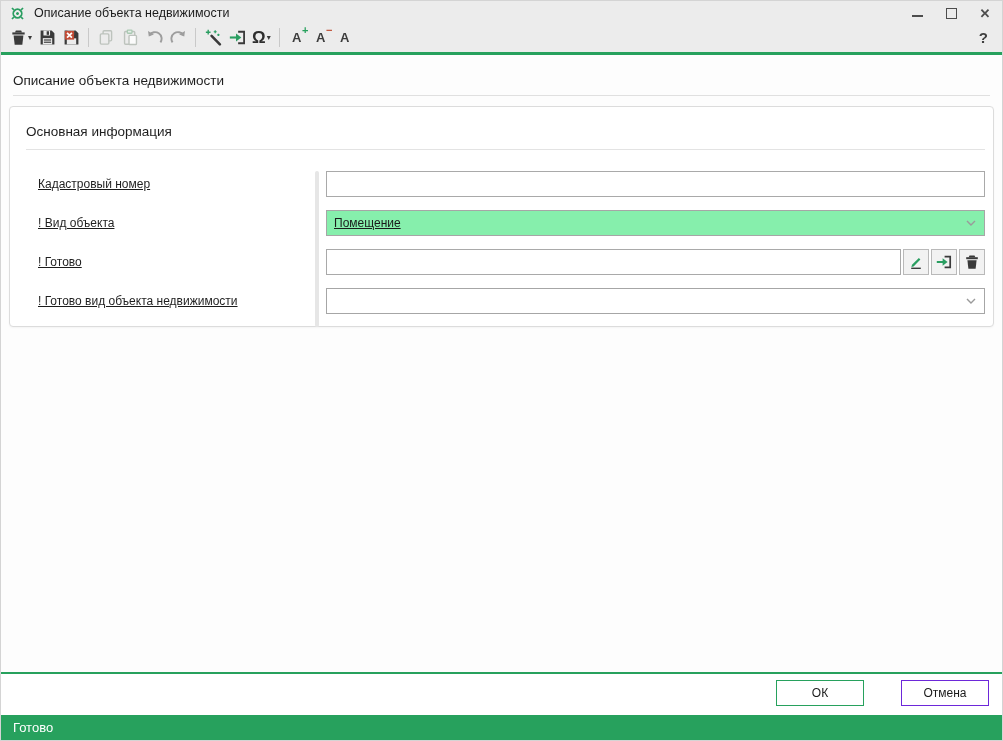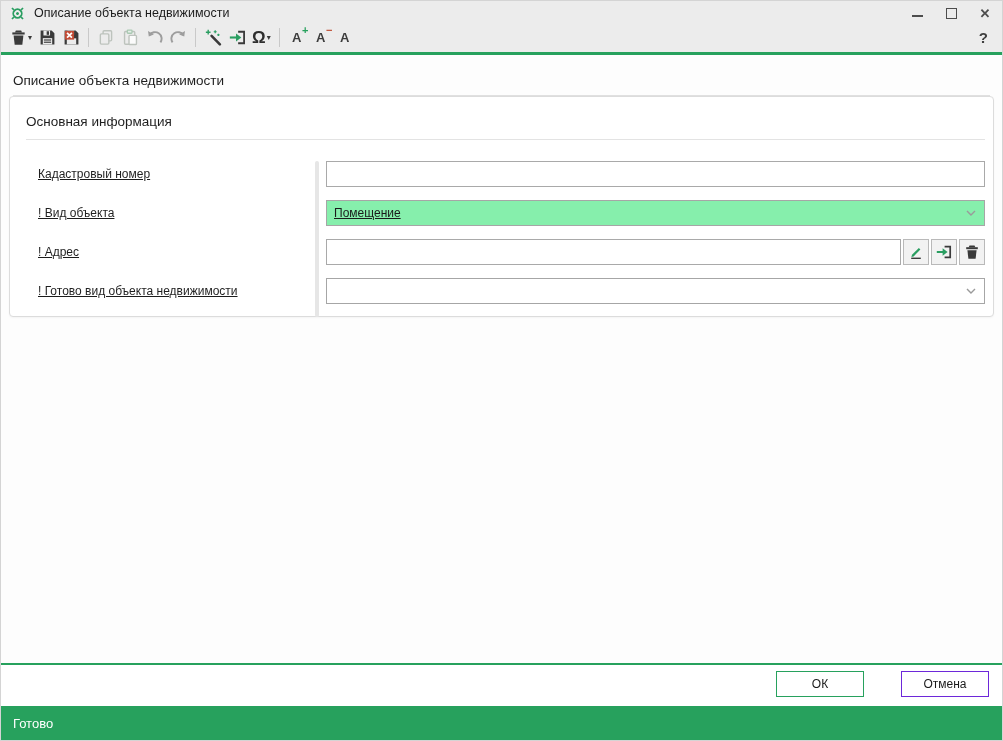--- a/index.html
+++ b/index.html
@@ -47,21 +47,21 @@
     background:transparent; border:none; cursor:pointer; padding:0 8px;
   }
   .accent-line { height:3px; background:#27a15d; flex:0 0 auto; }
 
   
   .content { flex:1 1 auto; background:#fdfdfd; overflow:hidden; }
   .page-heading { font-size:13.5px; color:#1f1f1f; margin:18px 12px 7px 12px; }
   .page-hairline { height:1px; background:#e0e0e0; margin:0 12px; }
 
   .panel {
-    margin:0 8px 0 8px; background:#ffffff; border:1px solid #dcdcdc;
+    margin:10px 8px 0 8px; background:#ffffff; border:1px solid #dcdcdc;
     border-radius:4px; box-shadow:0 1px 2px rgba(0,0,0,0.04);
     padding:16px 8px 8px 16px; height:221px;
   }
   .panel-heading { font-size:13.5px; color:#1f1f1f; margin:1px 0 10px 0; }
   .panel-hairline { height:1px; background:#e3e3e3; margin-bottom:21px; }
 
   .form { display:flex;text-decoration:underline; }
   .labels-col { width:289px; flex:0 0 auto; }
   .form-divider { width:4px; background:#e6e6e6; flex:0 0 auto; border-radius:2px; }
   .fields-col { flex:1 1 auto; margin-left:7px; }
@@ -94,21 +94,21 @@
     justify-content:flex-end; align-items:center; padding:0 13px 4px 0;gap:27px;
   }
   .btn {
     width:88px; height:26px; background:#ffffff; font-family:inherit;
     font-size:12px; color:#1b1b1b; cursor:pointer;
   }
   .btn-ok { border:1px solid #27a15d; margin-right:10px; }
   .btn-cancel { border:1px solid #6d28d9; }
 
   .statusbar {
-    flex:0 0 auto; height:34px; background:#27a15d; display:flex; align-items:center;
+    flex:0 0 auto; height:25px; background:#27a15d; display:flex; align-items:center;
     padding-left:12px;
   }
   .status-text { color:#ffffff; font-size:13px; }
 </style>
 </head>
 <body>
 
 <div class="window">
 
   <div class="titlebar">
@@ -238,21 +238,21 @@
 
       <div class="form">
         <div class="labels-col">
           <div class="label-cell">
             <span>Кадастровый номер</span>
           </div>
           <div class="label-cell">
             <span>! Вид объекта</span>
           </div>
           <div class="label-cell">
-            <span>! Адрес</span>
+            <span>! Готово</span>
           </div>
           <div class="label-cell">
             <span>! Готово вид объекта недвижимости</span>
           </div>
         </div>
 
         <div class="form-divider"></div>
 
         <div class="fields-col">
           <div class="field-cell">

